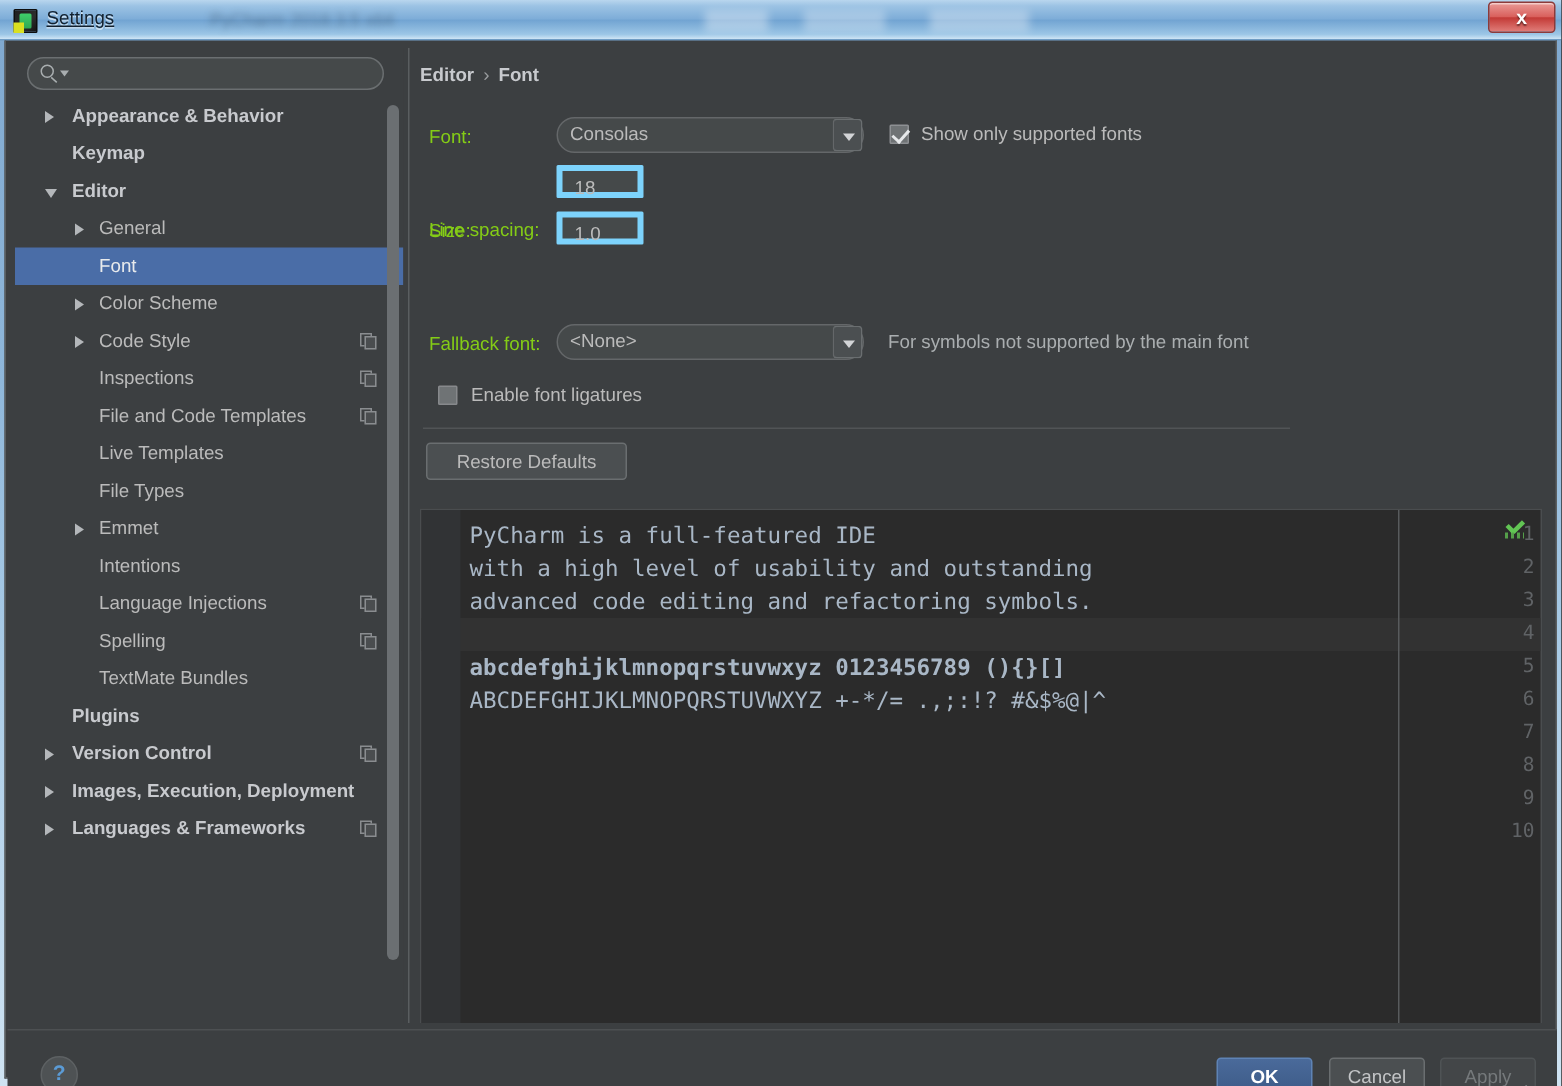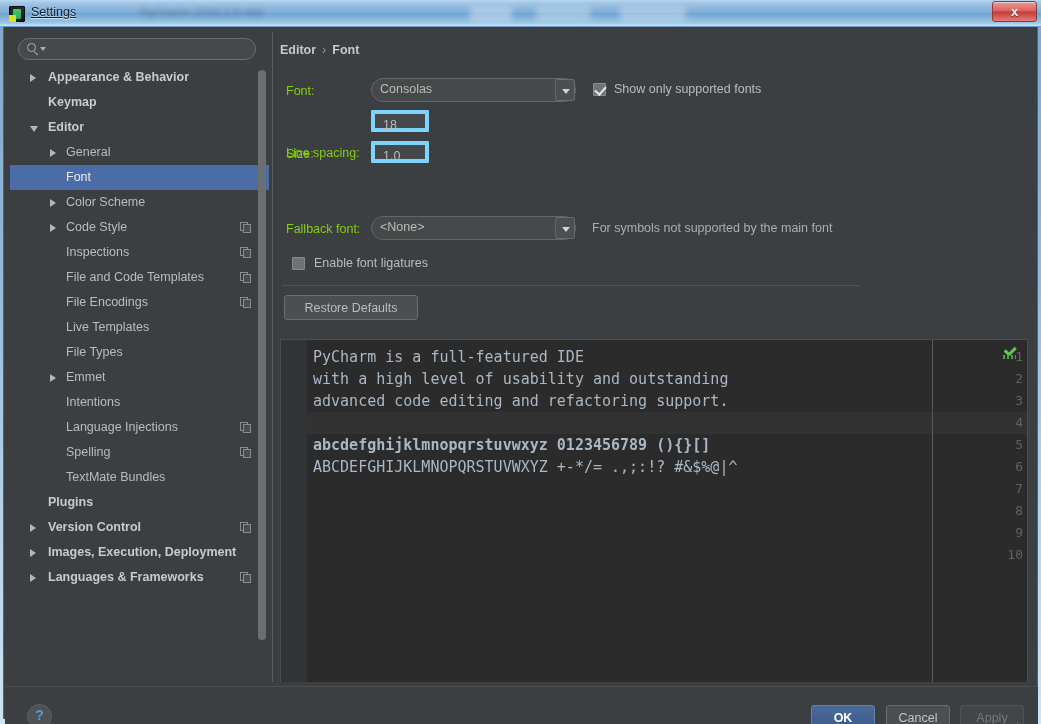--- a/index.html
+++ b/index.html
@@ -359,27 +359,20 @@
           </div>
           <div class="trow lv1">
             <span class="lbl noarrow">Inspections</span>
             <span class="dupico">
               <i class="a"></i>
               <i class="b"></i>
             </span>
           </div>
           <div class="trow lv1">
             <span class="lbl noarrow">File and Code Templates</span>
-            <span class="dupico">
-              <i class="a"></i>
-              <i class="b"></i>
-            </span>
-          </div>
-          <div class="trow lv1">
-            <span class="lbl noarrow">File Encodings</span>
             <span class="dupico">
               <i class="a"></i>
               <i class="b"></i>
             </span>
           </div>
           <div class="trow lv1">
             <span class="lbl noarrow">Live Templates</span>
           </div>
           <div class="trow lv1">
             <span class="lbl noarrow">File Types</span>
@@ -490,21 +483,21 @@
             <div class="gutline" style="top: 138px;">7</div>
             <div class="gutline" style="top: 160px;">8</div>
             <div class="gutline" style="top: 182px;">9</div>
             <div class="gutline" style="top: 204px;">10</div>
           </div>
         <div class="codearea">
           <div class="marginguide"></div>
           <div id="codelines">
               <div class="codeline" style="top: 6px;">PyCharm is a full-featured IDE</div>
               <div class="codeline" style="top: 28px;">with a high level of usability and outstanding</div>
-              <div class="codeline" style="top: 50px;">advanced code editing and refactoring support.</div>
+              <div class="codeline" style="top: 50px;">advanced code editing and refactoring symbols.</div>
               <div class="codeline" style="top: 72px;"></div>
               <div class="codeline" style="top: 94px; font-weight: bold;">abcdefghijklmnopqrstuvwxyz 0123456789 (){}[]</div>
               <div class="codeline" style="top: 116px;">ABCDEFGHIJKLMNOPQRSTUVWXYZ +-*/= .,;:!? #&amp;$%@|^</div>
             </div>
         </div>
         <div class="inspectmark">
             <i></i>
           </div>
       </div>
     </div>

